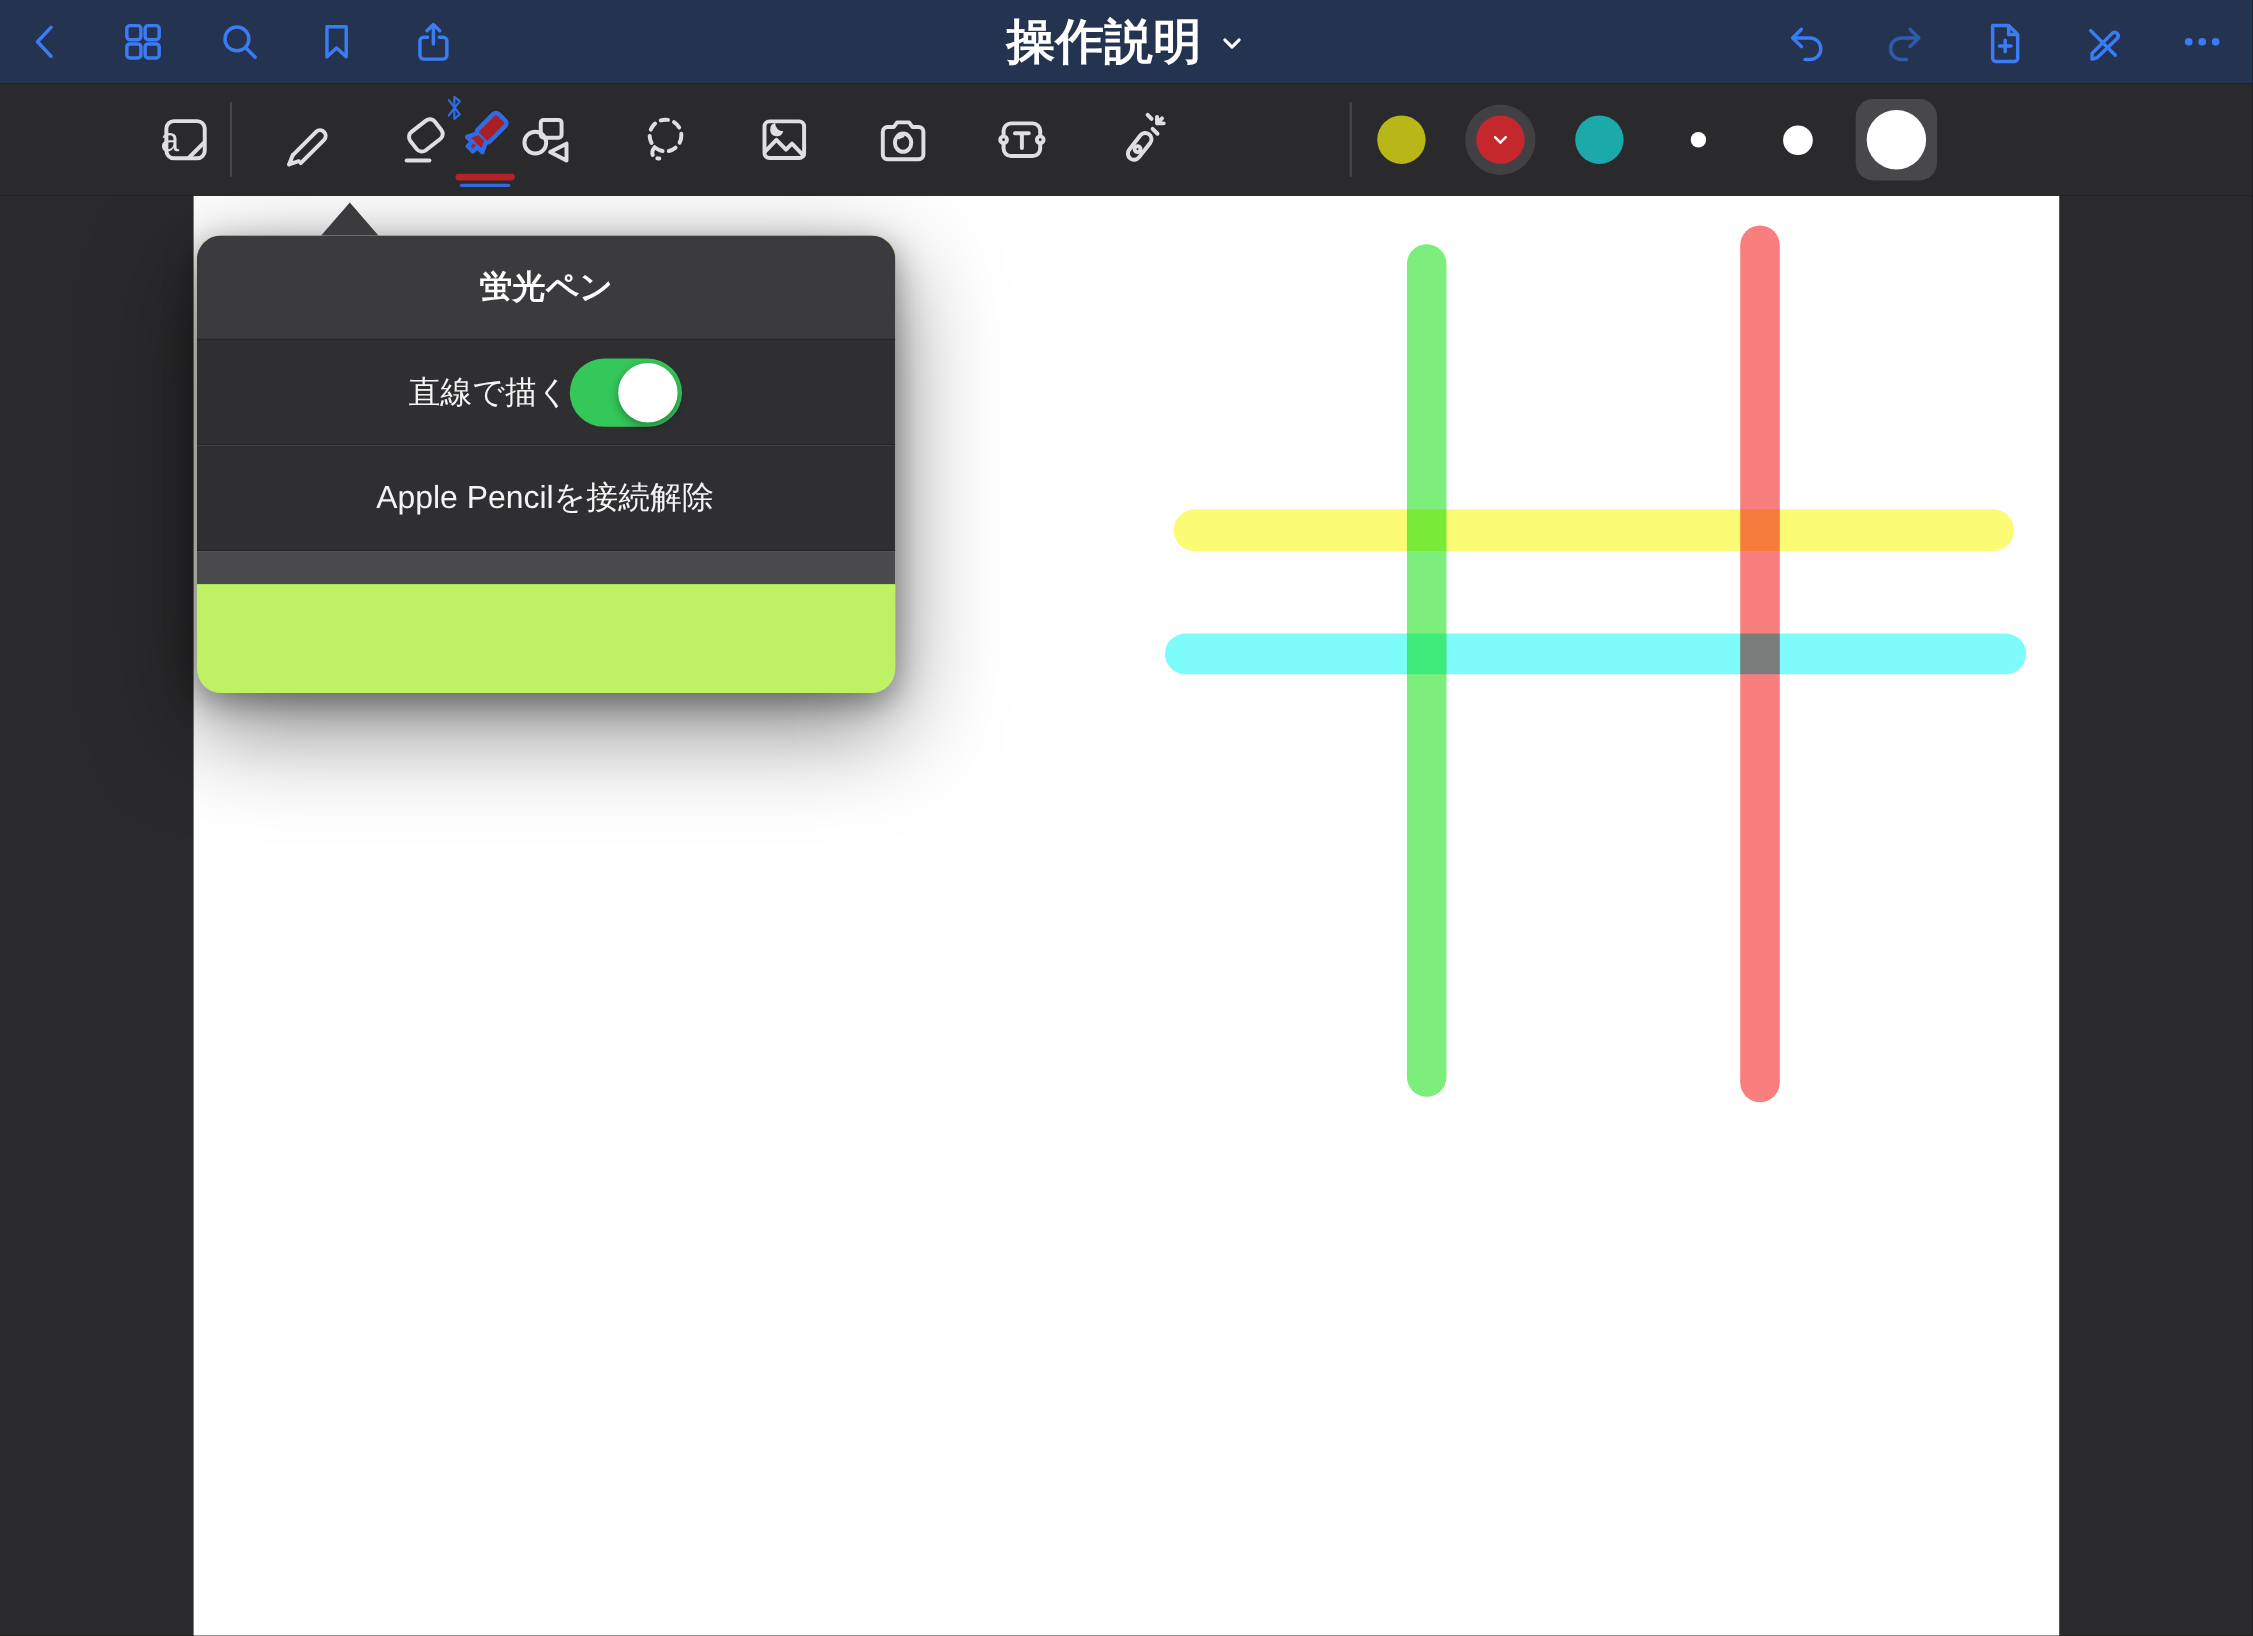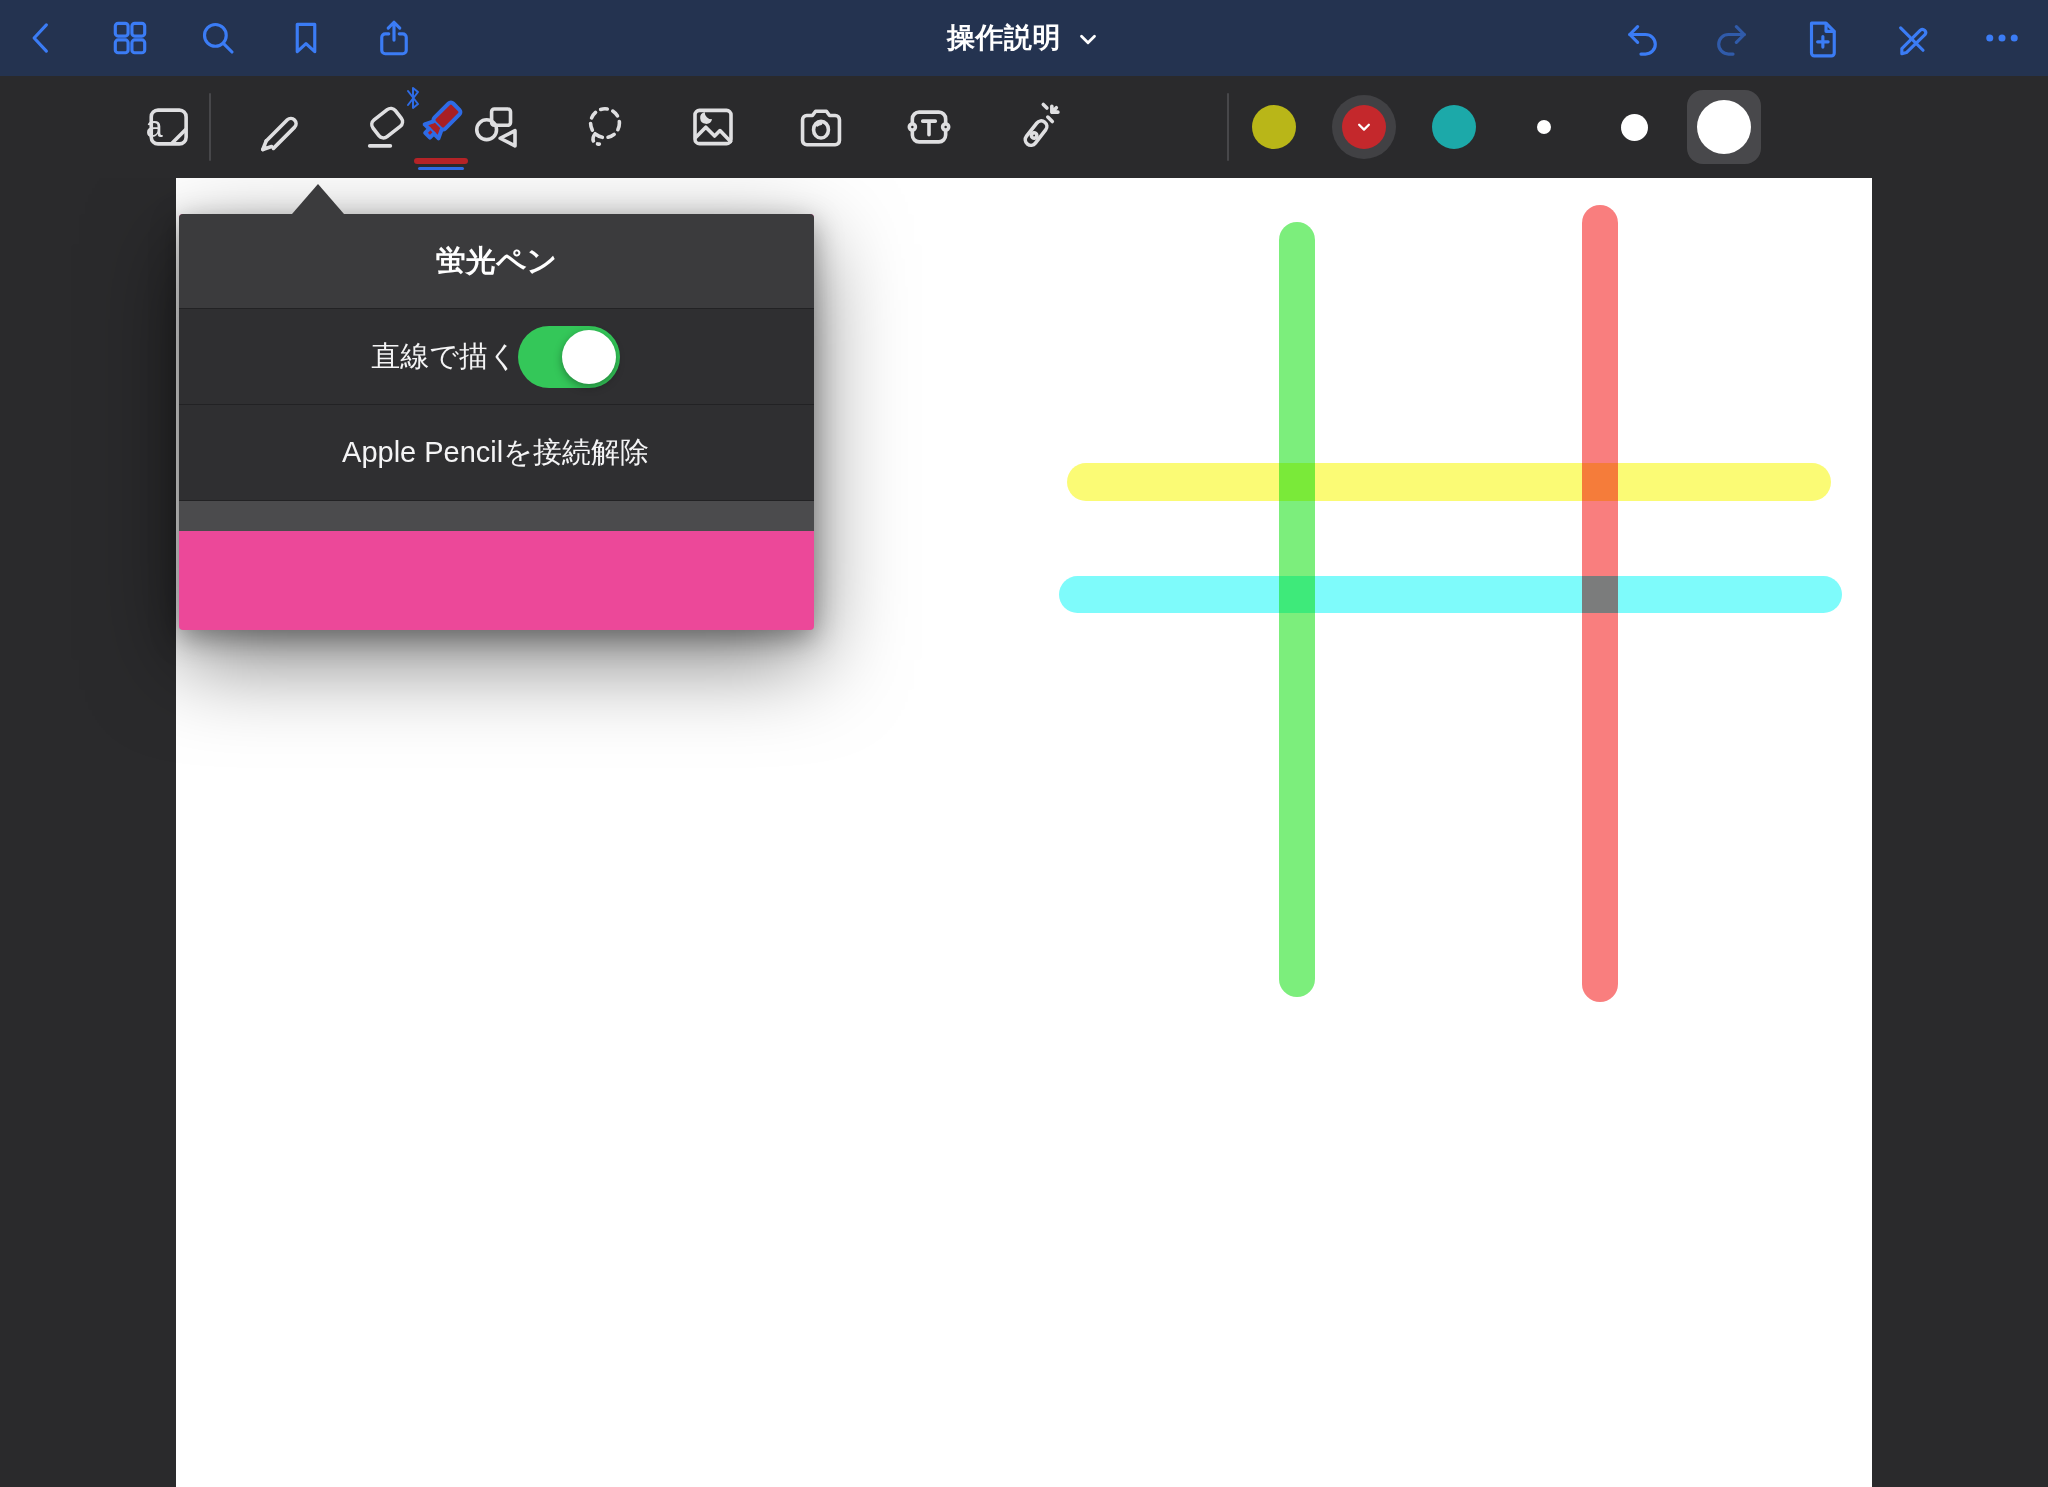--- a/index.html
+++ b/index.html
@@ -16,21 +16,21 @@
   }
   .topbar-left{position:absolute;left:18px;top:0;height:76px;display:flex;align-items:center;gap:40px;}
   .topbar-right{position:absolute;right:22px;top:0;height:76px;display:flex;align-items:center;gap:42px;}
   .nav-btn{width:48px;height:48px;display:flex;align-items:center;justify-content:center;}
   .nav-btn svg{width:42px;height:42px;stroke:currentColor;fill:none;stroke-width:1.8;stroke-linecap:round;stroke-linejoin:round;}
   .nav-btn.dim{opacity:.55;}
   .title-wrap{
     position:absolute;left:50%;top:0;transform:translateX(-50%);height:76px;
     display:flex;align-items:center;gap:14px;color:#fff;
   }
-  .doc-title{font-size:28px;font-weight:600;letter-spacing:.5px;}
+  .doc-title{font-size:44px;font-weight:600;letter-spacing:.5px;}
   .title-chevron svg{width:26px;height:26px;stroke:#fff;fill:none;stroke-width:2.6;stroke-linecap:round;stroke-linejoin:round;margin-top:6px;}
   
   .toolbar{
     position:absolute;left:0;top:76px;width:2048px;height:102px;
     background:#2a2a2c;z-index:30;color:#dfdfe1;
   }
   .tools{position:absolute;left:139px;top:0;height:102px;display:flex;align-items:center;}
   .tool{width:56px;height:102px;display:flex;align-items:center;justify-content:center;position:relative;}
   .tool svg{width:54px;height:54px;stroke:currentColor;fill:none;stroke-width:1.6;stroke-linecap:round;stroke-linejoin:round;}
   .tool + .tool{margin-left:52px;}
@@ -52,21 +52,21 @@
   .ring .inner{width:44px;height:44px;border-radius:50%;display:flex;align-items:center;justify-content:center;}
   .ring svg{width:18px;height:18px;stroke:#fff;fill:none;stroke-width:3;stroke-linecap:round;stroke-linejoin:round;}
   .size-sel{width:74px;height:74px;border-radius:16px;background:#48484b;display:flex;align-items:center;justify-content:center;}
   
   .main{position:absolute;left:0;top:178px;width:2048px;height:1309px;background:#2a2a2c;}
   .page{position:absolute;left:176px;top:0;width:1696px;height:1309px;background:#ffffff;}
   .stroke{position:absolute;mix-blend-mode:multiply;}
   
   .popover{
     position:absolute;left:179px;top:36px;width:635px;height:416px;z-index:20;
-    border-radius:4px;background:#ec4899;overflow:hidden;
+    border-radius:22px;background:#bef264;overflow:hidden;
     box-shadow:0 30px 90px rgba(0,0,0,.5),0 8px 28px rgba(0,0,0,.35);
   }
   .pop-arrow{
     position:absolute;left:292px;top:6px;width:0;height:0;z-index:21;
     border-left:26px solid transparent;border-right:26px solid transparent;
     border-bottom:30px solid #3b3b3d;
   }
   .pop-header{
     height:95px;background:#3b3b3d;display:flex;align-items:center;justify-content:center;
     color:#ffffff;font-size:30px;font-weight:700;border-bottom:1px solid #222224;

